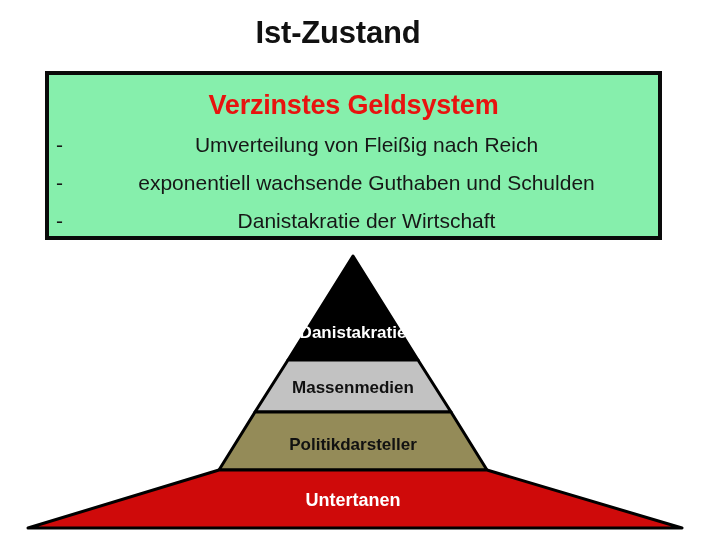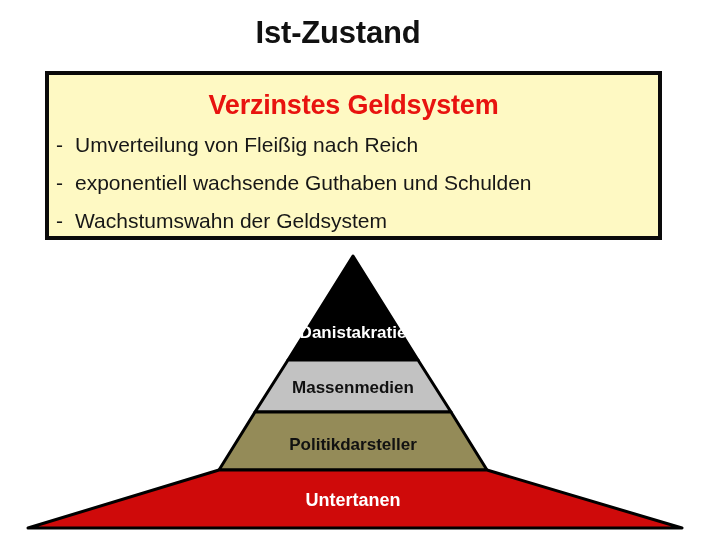--- a/index.html
+++ b/index.html
@@ -64,20 +64,21 @@
     padding-left: 7px;
   }
   #info-box-list li .dash {
     width: 19px;
     flex: 0 0 19px;
     text-align: left;
   }
   #info-box-list li .txt {
     flex: 1 1 auto;
     white-space: nowrap;
+    text-align: center;
   }
 
   
   #pyramid {
     position: absolute;
     left: 0;
     top: 250px;
     width: 608px;
     height: 287px;
   }
@@ -88,36 +89,36 @@
     font-family: "Liberation Sans", sans-serif;
     font-weight: bold;
     text-anchor: middle;
   }
 </style>
 </head>
 <body>
 
 <div id="page-title">Ist-Zustand</div>
 
-<div id="info-box" style="background: #fef9c3; border-color: rgb(10, 10, 10);">
+<div id="info-box" style="background: #86efac; border-color: rgb(10, 10, 10);">
 
   <div id="info-box-heading" style="color: rgb(232, 19, 15);">Verzinstes Geldsystem</div>
 
   <ul id="info-box-list" style="color: rgb(23, 23, 23);">
     <li>
       <span class="dash">-</span>
       <span class="txt">Umverteilung von Fleißig nach Reich</span>
     </li>
     <li>
       <span class="dash">-</span>
       <span class="txt">exponentiell wachsende Guthaben und Schulden</span>
     </li>
     <li>
       <span class="dash">-</span>
-      <span class="txt">Wachstumswahn der Geldsystem</span>
+      <span class="txt">Danistakratie der Wirtschaft</span>
     </li>
   </ul>
 </div>
 
 <div id="pyramid">
   <svg width="706" height="287" viewBox="0 0 706 287">
 
     <polygon id="tier1-shape" points="353,6 418,110 288,110" stroke="#000000" stroke-width="3" stroke-linejoin="round" fill="#000000"></polygon>
     <text id="tier1-text" class="tier-label" x="353" y="88" fill="#ffffff" font-size="17">Danistakratie</text>
 

